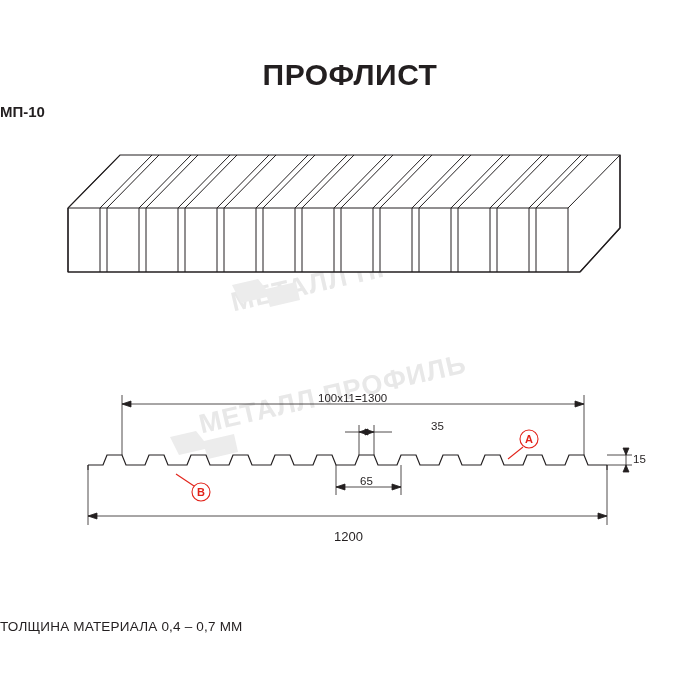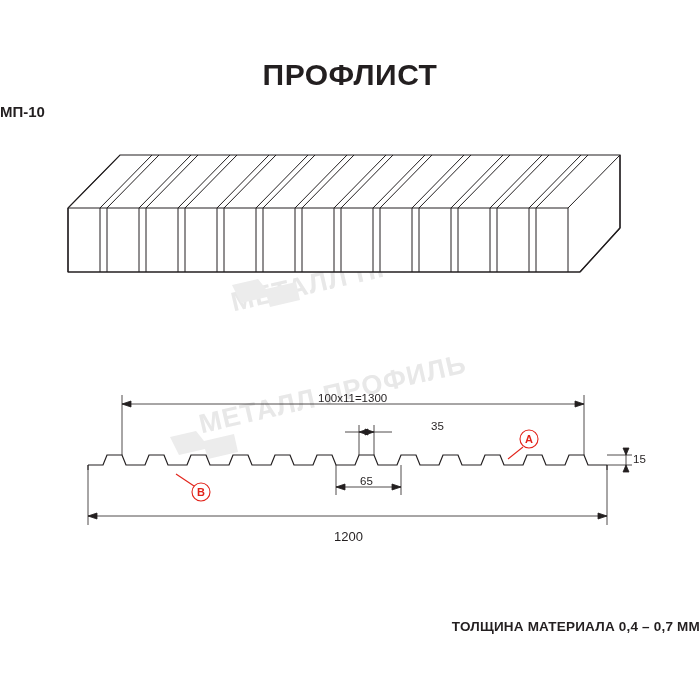--- a/index.html
+++ b/index.html
@@ -39,23 +39,23 @@
     width: 700px;
     font-size: 15px;
     font-weight: bold;
     color: #231f20;
   }
   .footer-note {
     position: absolute;
     top: 619px;
     left: 0;
     width: 700px;
-    text-align: right;
+    text-align: left;
     font-size: 13.5px;
-    font-weight: bold;
+    font-weight: normal;
     letter-spacing: 0.2px;
     color: #231f20;
   }
   .svg-layer {
     position: absolute;
     top: 0;
     left: 0;
     width: 700px;
     height: 700px;
   }

